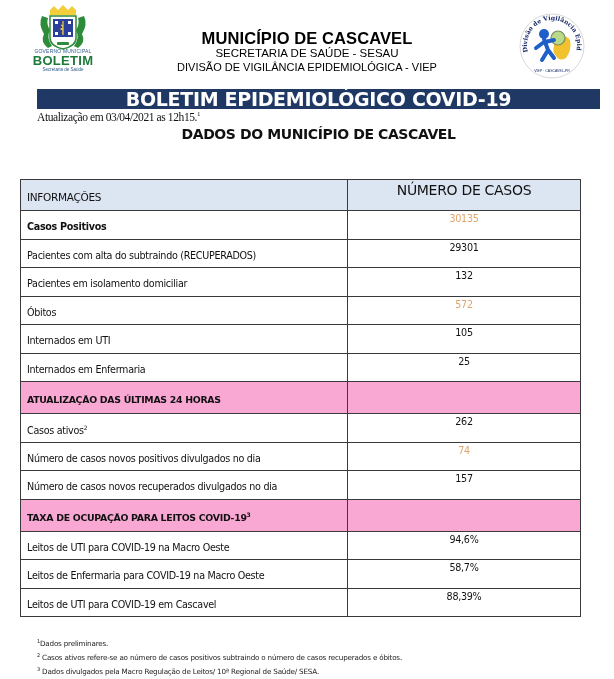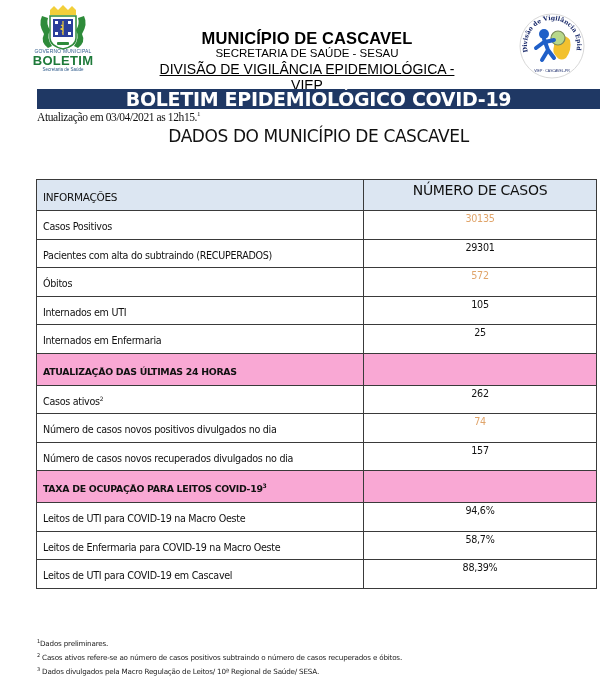--- a/index.html
+++ b/index.html
@@ -4,37 +4,37 @@
 <style>
   html, body { margin: 0; padding: 0; background: #ffffff; }
   body { width: 614px; height: 679px; position: relative; overflow: hidden; font-family: "Liberation Sans", sans-serif; color: #111; }
 
   .logo-left { position: absolute; left: 20px; top: 4px; width: 86px; height: 68px; }
   .logo-right { position: absolute; left: 518px; top: 12px; width: 68px; height: 68px; }
 
   .hdr { position: absolute; left: 150px; width: 314px; text-align: center; color: #000; }
   .hdr-title { top: 29px; font-size: 16.5px; font-weight: bold; letter-spacing: 0.1px; }
   .hdr-sub1 { top: 47px; font-size: 11.5px; }
-  .hdr-sub2 { top: 61px; font-size: 14px; text-decoration: underline; }
+  .hdr-sub2 { top: 61px; font-size: 11px; }
 
   .banner { position: absolute; left: 37px; top: 89px; width: 563px; height: 20px; background: #1f3864; color: #fff; text-align: center; font-size: 19px; font-weight: bold; line-height: 20px; font-family: "DejaVu Sans", sans-serif; letter-spacing: -0.3px; }
   .update { position: absolute; left: 37px; top: 110px; font-size: 11.5px; font-family: Liberation Serif, serif; letter-spacing: -0.4px; }
   .update sup { font-size: 7px; }
-  .dados-title { position: absolute; left: 37px; width: 563px; top: 126px; text-align: center; font-size: 17px; font-weight: normal; font-family: "DejaVu Sans", sans-serif; letter-spacing: -0.4px; }
+  .dados-title { position: absolute; left: 37px; width: 563px; top: 126px; text-align: center; font-size: 14px; font-weight: bold; font-family: "DejaVu Sans", sans-serif; letter-spacing: -0.4px; }
 
-  table.info { position: absolute; left: 36px; top: 179px; width: 561px; border-collapse: collapse; font-family: "DejaVu Sans", sans-serif; font-size: 9.6px; letter-spacing: -0.3px; }
+  table.info { position: absolute; left: 20px; top: 179px; width: 561px; border-collapse: collapse; font-family: "DejaVu Sans", sans-serif; font-size: 9.6px; letter-spacing: -0.3px; }
   table.info td { border: 1.3px solid #3a3a3a; padding: 0 6px; vertical-align: top; }
   table.info td.lbl { width: 314px; vertical-align: middle; padding-top: 4px; }
   table.info td.val { text-align: center; padding-top: 2px; }
   tr.row { height: 28.5px; }
   tr.head td { background: #dce6f2; height: 26px; }
   tr.head td.lbl { font-size: 10.5px; }
   tr.head td.val { font-size: 14px; padding-top: 2px; }
   tr.section td { background: #f9a8d4; height: 27px; font-weight: bold; font-size: 9.4px; }
-  td.bold { font-weight: normal; }
+  td.bold { font-weight: bold; }
   .orange { color: #e0a46a; }
   sup.fn { font-size: 6px; vertical-align: super; }
 
   .footnotes { position: absolute; left: 37px; top: 636px; font-family: "DejaVu Sans", sans-serif; font-size: 7.2px; letter-spacing: -0.2px; color: #222; line-height: 11.5px; }
   .footnotes sup { font-size: 5px; }
 </style>
 </head>
 <body>
 
 <div class="logo-left">
@@ -98,20 +98,24 @@
 
   <tr class="row">
     <td class="lbl bold">Casos Positivos</td>
     <td class="val orange">30135</td>
   </tr>
   <tr class="row">
     <td class="lbl">Pacientes com alta do subtraindo (RECUPERADOS)</td>
     <td class="val">29301</td>
   </tr>
   <tr class="row">
+    <td class="lbl">Pacientes em isolamento domiciliar</td>
+    <td class="val">132</td>
+  </tr>
+  <tr class="row">
     <td class="lbl">Óbitos</td>
     <td class="val orange">572</td>
   </tr>
   <tr class="row">
     <td class="lbl">Internados em UTI</td>
     <td class="val">105</td>
   </tr>
   <tr class="row">
     <td class="lbl">Internados em Enfermaria</td>
     <td class="val">25</td>

